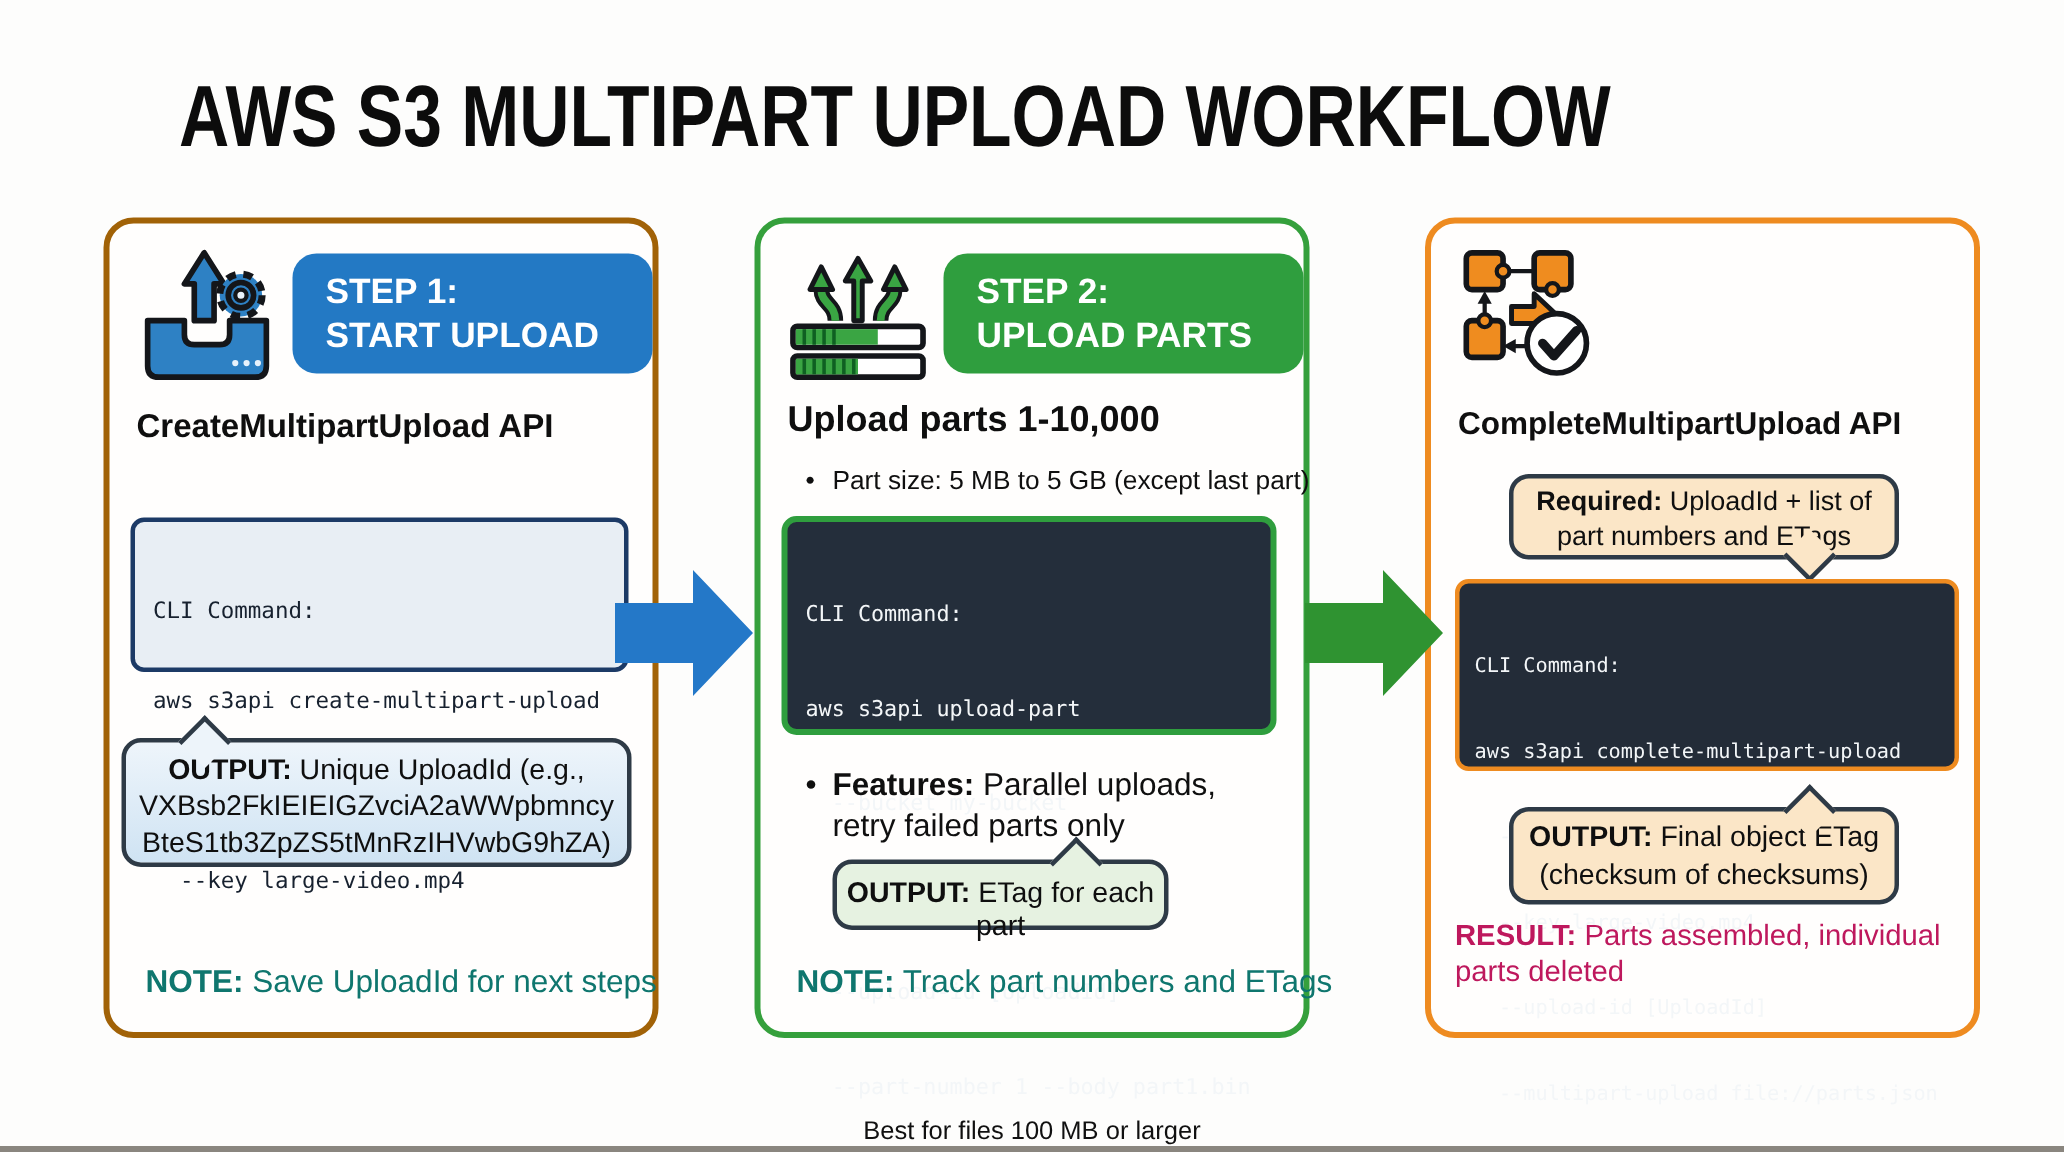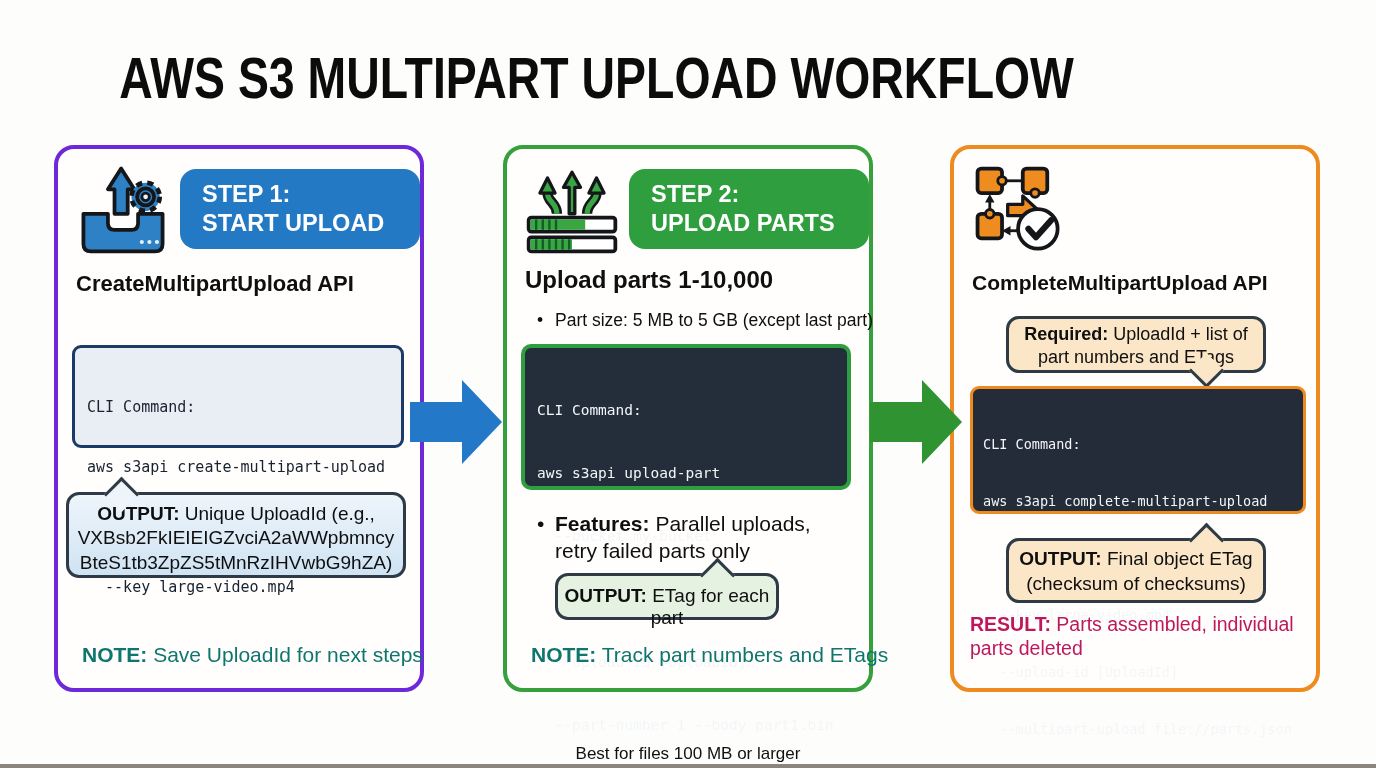--- a/index.html
+++ b/index.html
@@ -5,21 +5,21 @@
   html,body { margin:0; padding:0; background:#ffffff; }
   .page { position:relative; width:1376px; height:768px; background:#fdfdfc; overflow:hidden;
           font-family:"Liberation Sans", sans-serif; color:#111; }
 
   .title { position:absolute; top:44px; left:0; width:100%; text-align:left;
            font-size:58px; font-weight:bold; color:#0c0c0c; }
   .title-inner { display:inline-block; transform:scaleX(0.80); transform-origin:center; white-space:nowrap; }
 
   .panel { position:absolute; top:145px; width:370px; height:547px; background:#fffefd;
            border-radius:20px; box-sizing:border-box; }
-  .panel1 { left:54px;  border:4px solid #6d28d9; }
+  .panel1 { left:69px;  border:4px solid #a16207; }
   .panel2 { left:503px; border:4px solid #35a03c; }
   .panel3 { left:950px; border:4px solid #ee8b20; }
 
   .badge { position:absolute; top:20px; left:122px; right:0; height:80px; border-radius:16px;
            color:#fff; font-weight:bold; font-size:23.5px; line-height:1.22;
            display:flex; flex-direction:column; justify-content:center; padding-left:22px; box-sizing:border-box; }
   .badge1 { background:#2379c4; }
   .badge2 { background:#2f9e3e; }
   .badge3 { background:#ee8b20; }
 

